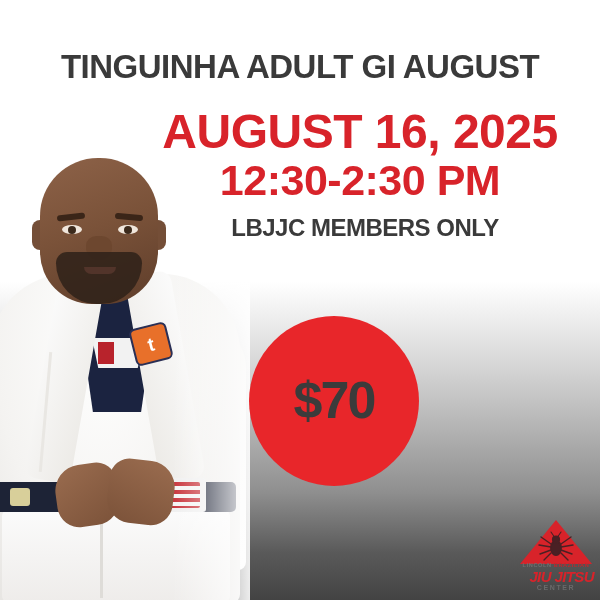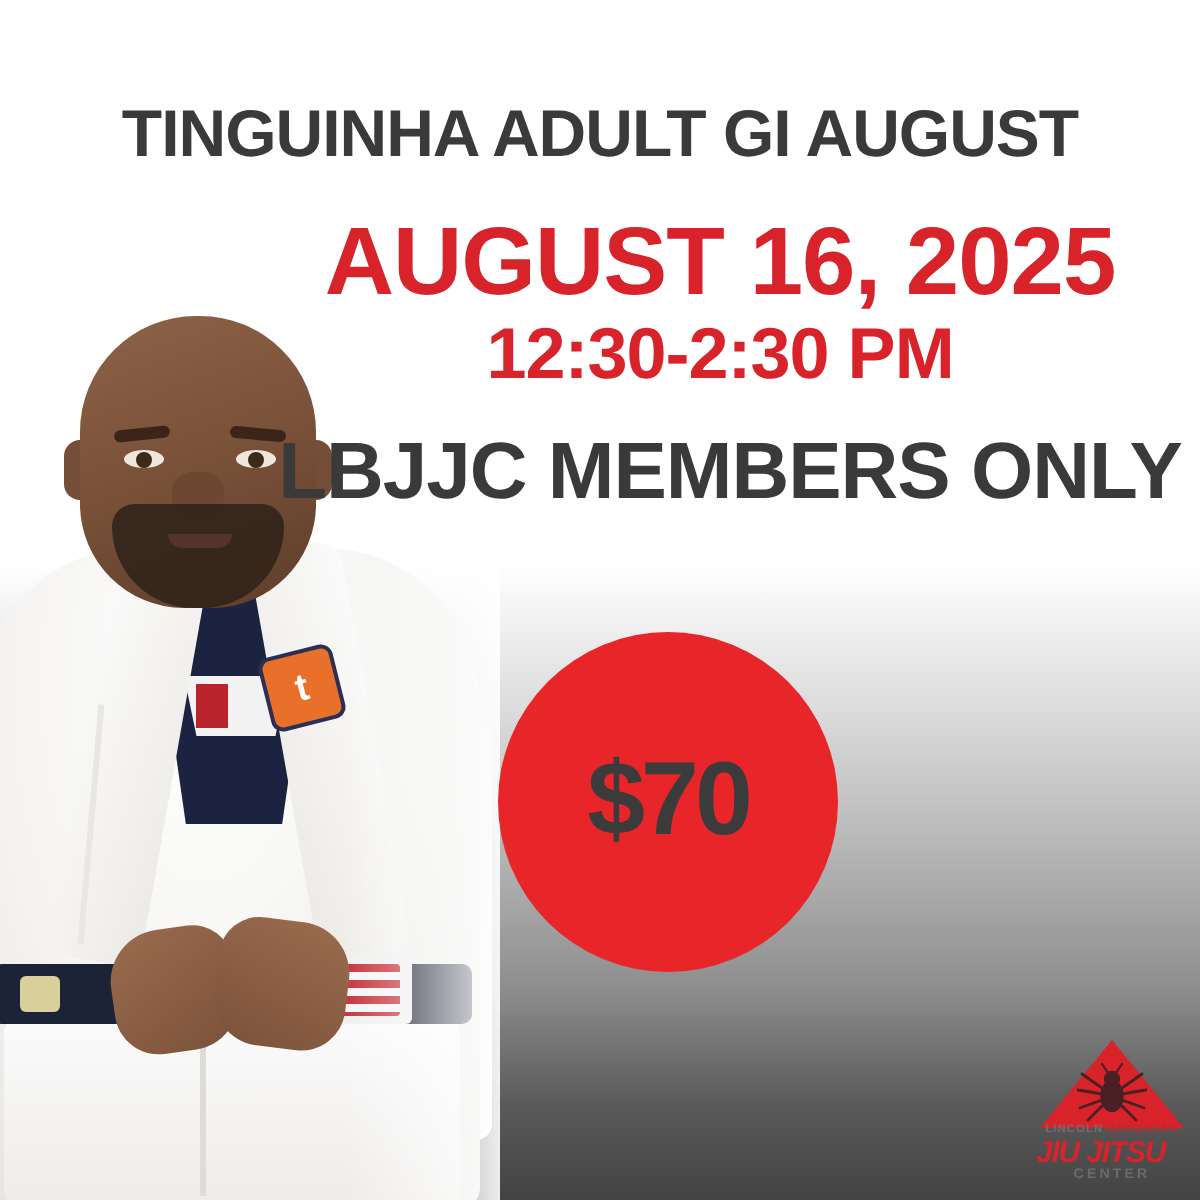--- a/index.html
+++ b/index.html
@@ -56,35 +56,35 @@
     z-index: 6;
     white-space: nowrap;
   }
 
   .time-line {
     position: absolute;
     left: 120px;
     top: 156px;
     width: 480px;
     text-align: center;
-    font-size: 36px;
+    font-size: 43px;
     font-weight: bold;
     letter-spacing: -0.5px;
     color: #d8232a;
     z-index: 6;
     white-space: nowrap;
   }
 
   .members-line {
     position: absolute;
     left: 130px;
     top: 214px;
     width: 470px;
     text-align: center;
-    font-size: 40px;
+    font-size: 24px;
     font-weight: bold;
     letter-spacing: -0.5px;
     color: #3a3a3a;
     z-index: 6;
     white-space: nowrap;
   }
 
   
   .price-badge {
     position: absolute;
@@ -446,21 +446,21 @@
     letter-spacing: 0.6px;
     color: #6f6f6f;
     white-space: nowrap;
   }
   .logo-line1 .accent { color: #c0282e; }
   .logo-line2 {
     position: absolute;
     left: 0;
     top: 51px;
     width: 76px;
-    text-align: left;
+    text-align: right;
     font-size: 15px;
     font-style: italic;
     font-weight: bold;
     letter-spacing: -0.6px;
     color: #d8232a;
     white-space: nowrap;
     line-height: 1;
   }
   .logo-line3 {
     position: absolute;

